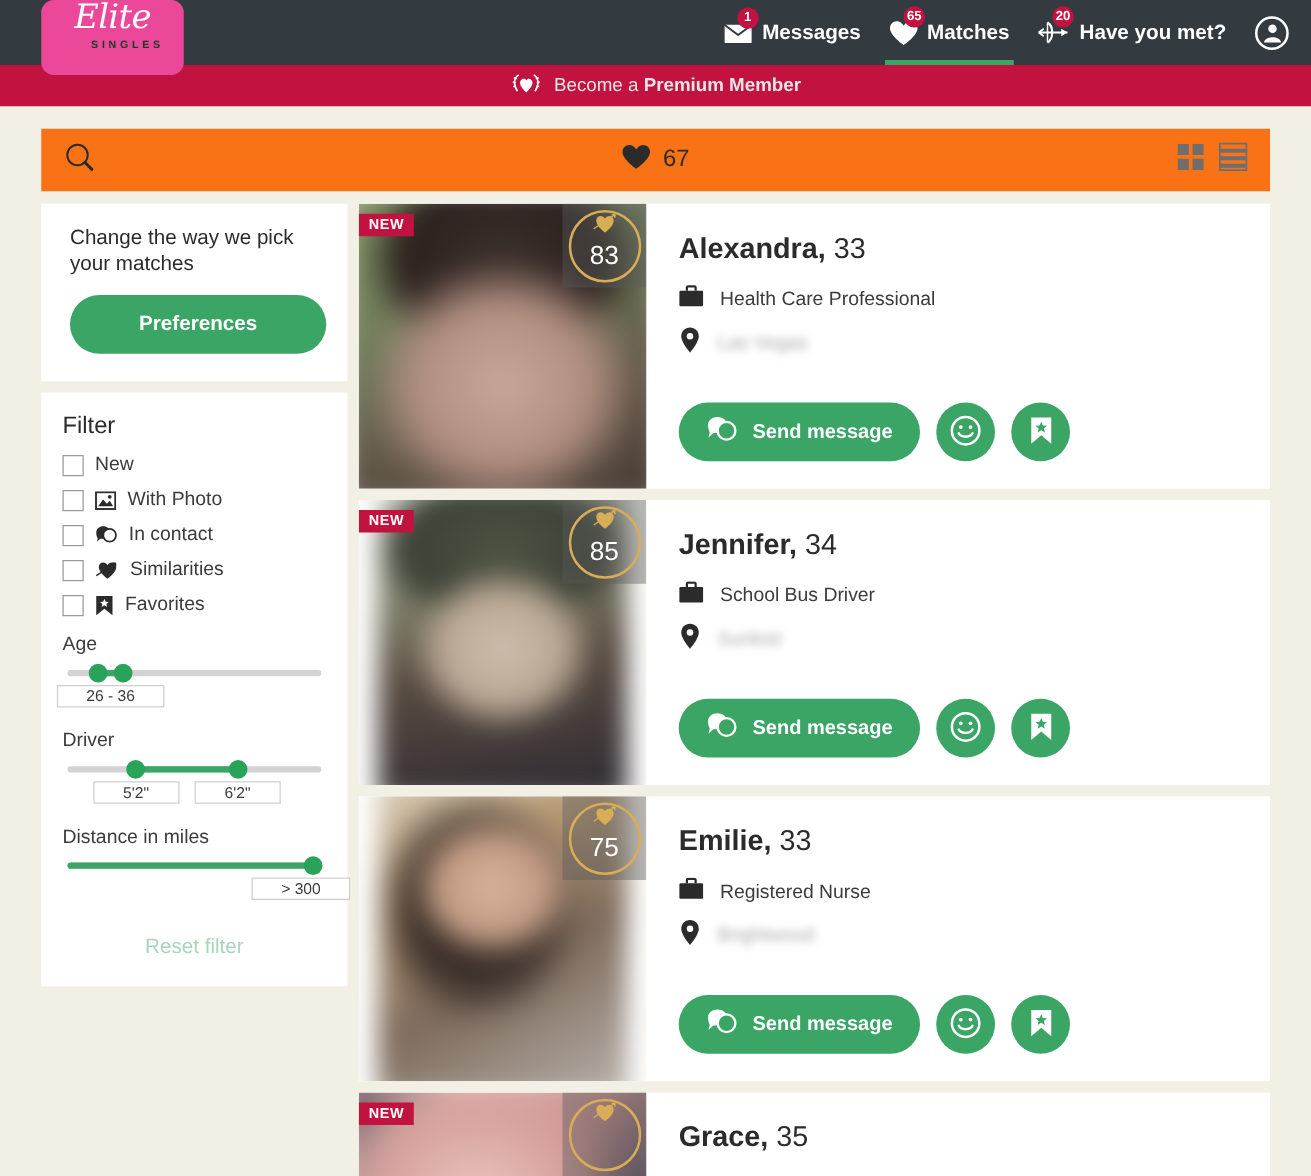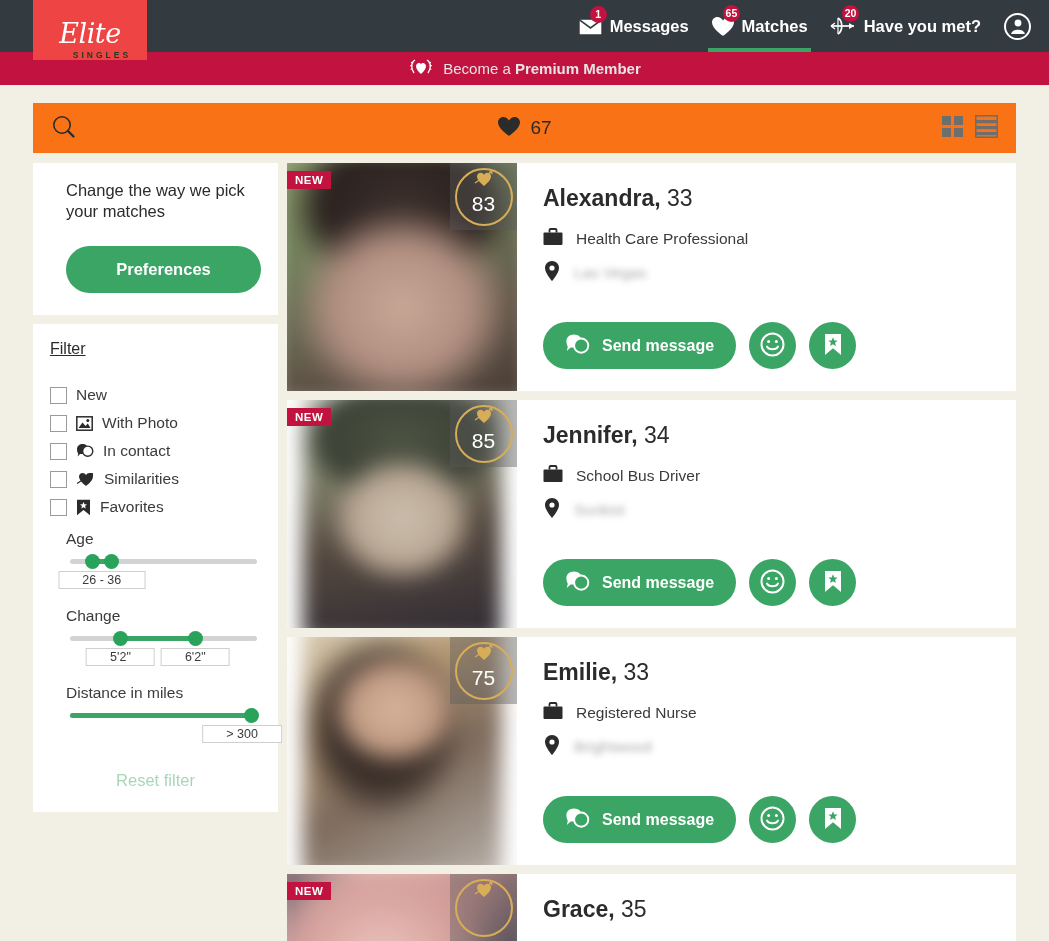--- a/index.html
+++ b/index.html
@@ -15,24 +15,25 @@
     position: relative;
     height: 52px;
     background: #333a40;
     display: flex;
     align-items: center;
   }
   .logo {
     position: absolute;
     left: 33px; top: 0;
     width: 114px; height: 60px;
-    background: #ef4444;
+    background: #ec4899;
     display: flex; flex-direction: column;
-    align-items: center; justify-content: flex-end;
+    align-items: center; justify-content: flex-start;
     z-index: 5;
+    border-radius: 10px;
   }
   .logo-script {
     font-family: "DejaVu Serif", serif;
     font-style: italic;
     font-size: 27px;
     color: #ffffff;
     line-height: 1;
     letter-spacing: -0.5px;
   }
   .logo-sub {
@@ -137,60 +138,60 @@
   .content {
     display: flex;
     gap: 9px;
     margin-top: 10px;
   }
   .sidebar { width: 245px; flex: none; }
   .results { flex: 1; }
 
   .card-box { background: #fff; }
 
-  .pref-box { padding: 17px 17px 22px 33px; }
+  .pref-box { padding: 17px 17px 22px 23px; }
   .pref-title {
     font-size: 16.5px;
     color: #2b2b2b;
     line-height: 1.28;
     font-weight: normal;
   }
   .btn-pref {
-    margin-top: 24px;
+    margin-top: 14px;
     width: 100%;
     height: 47px;
     border-radius: 24px;
     background: #3aa564;
     color: #fff;
     font-size: 16.5px;
     font-weight: bold;
     border: none;
     cursor: pointer;
     font-family: inherit;
   }
 
   .filter-box { margin-top: 9px; padding: 16px 17px 22px 17px; }
-  .filter-title { font-size: 16px; color: #2b2b2b; margin-bottom: 28px; text-decoration: underline; }
+  .filter-title { font-size: 19px; color: #2b2b2b; margin-bottom: 11px; }
 
   .check-row {
     display: flex; align-items: center;
     gap: 9px;
     margin-bottom: 10px;
     cursor: pointer;
   }
   .checkbox {
     width: 17px; height: 17px;
     border: 1px solid #9a9a9a;
     background: #fff;
     flex: none;
   }
   .check-label { font-size: 15.5px; color: #3b3b3b; }
   .check-icon { display: flex; align-items: center; }
 
-  .slider-group { margin-top: 14px; margin-left: 16px; }
+  .slider-group { margin-top: 14px; }
   .slider-label { font-size: 15.5px; color: #3b3b3b; margin-bottom: 11px; }
   .track {
     position: relative;
     height: 5px;
     border-radius: 3px;
     background: #d3d3d3;
     margin: 0 4px;
   }
   .track-fill {
     position: absolute; top: 0; bottom: 0;
@@ -521,21 +522,21 @@
             <div class="track-fill" style="left:12%; right:78%;"></div>
             <div class="knob" style="left:12%;"></div>
             <div class="knob" style="left:22%;"></div>
           </div>
           <div class="bubbles">
             <span class="bubble" style="left:17%;">26 - 36</span>
           </div>
         </div>
 
         <div class="slider-group">
-          <div class="slider-label">Change</div>
+          <div class="slider-label">Driver</div>
           <div class="track">
             <div class="track-fill" style="left:27%; right:33%;"></div>
             <div class="knob" style="left:27%;"></div>
             <div class="knob" style="left:67%;"></div>
           </div>
           <div class="bubbles">
             <span class="bubble" style="left:27%;">5'2"</span>
             <span class="bubble" style="left:67%;">6'2"</span>
           </div>
         </div>

